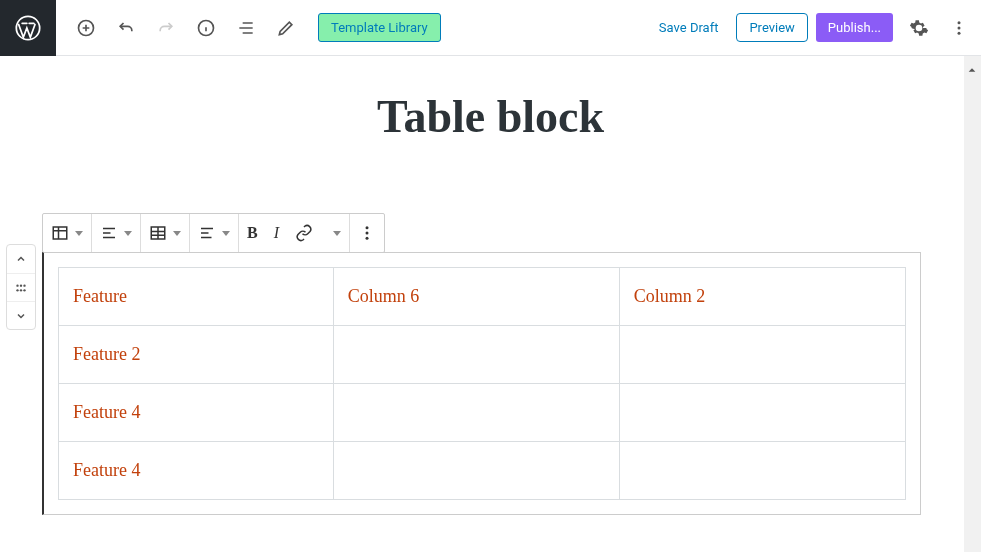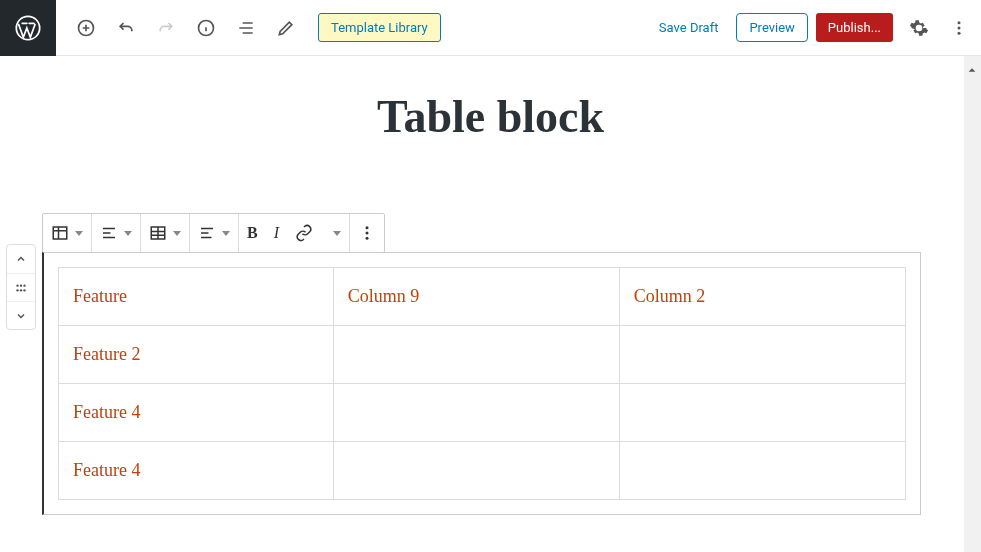--- a/index.html
+++ b/index.html
@@ -41,40 +41,40 @@
   .tb-btn svg { width: 20px; height: 20px; }
   .tb-btn.disabled { color: #ccc; cursor: default; }
   .template-lib {
     margin-left: 10px;
     padding: 6px 12px;
     border: 1px solid #007cba;
     color: #007cba;
     border-radius: 3px;
     font-size: 13px;
     cursor: pointer;
-    background: #fef9c3;
+    background: #86efac;
   }
   .tb-right { margin-left: auto; display: flex; align-items: center; gap: 8px; padding-right: 8px; }
   .link-btn {
     color: #007cba;
     font-size: 13px;
     cursor: pointer;
     padding: 6px 10px;
   }
   .preview-btn {
     border: 1px solid #007cba;
     color: #007cba;
     background: #fff;
     padding: 6px 12px;
     border-radius: 4px;
     font-size: 13px;
     cursor: pointer;
   }
   .publish-btn {
-    background: #b91c1c;
+    background: #8b5cf6;
     color: #fff;
     padding: 7px 12px;
     border-radius: 3px;
     font-size: 13px;
     cursor: pointer;
     border: none;
   }
   .gear-btn { width: 36px; height: 36px; display:flex;align-items:center;justify-content:center;cursor:pointer;color:#555;}
   .gear-btn svg { width: 20px; height: 20px; }
   .more-btn { width: 28px; height: 36px; display:flex;align-items:center;justify-content:center;cursor:pointer;color:#555;}
@@ -351,21 +351,21 @@
           </svg>
       </div>
     </div>
   </div>
 
   <div class="table-block-wrap">
     <table class="feature-table">
       <thead>
         <tr>
           <th>Feature</th>
-          <th>Column 9</th>
+          <th>Column 6</th>
           <th>Column 2</th>
         </tr>
       </thead>
       <tbody>
         <tr>
           <td>Feature 2</td>
           <td></td>
           <td></td>
         </tr>
         <tr>

